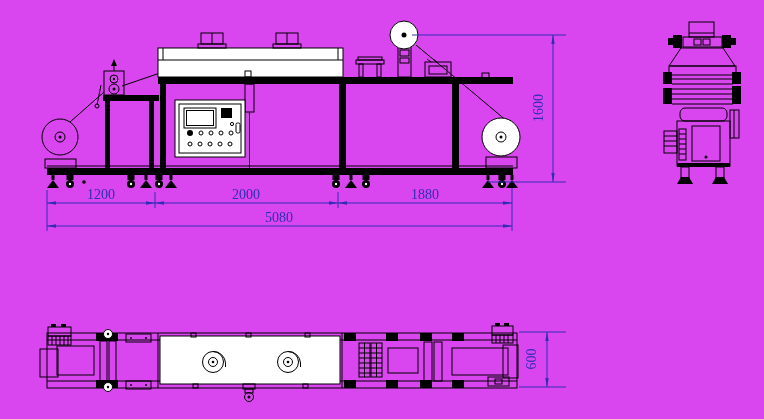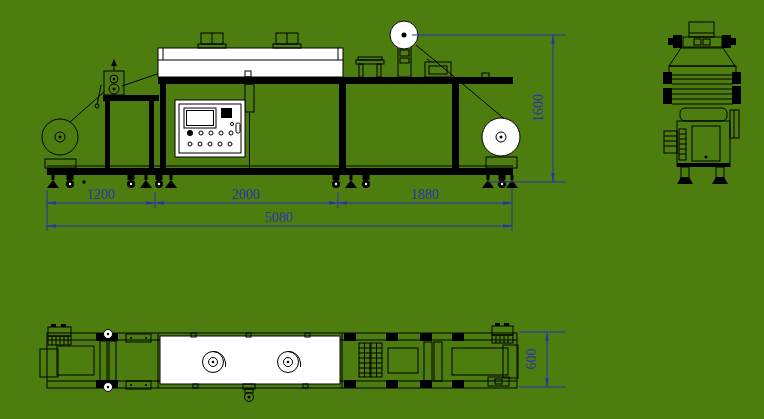--- a/index.html
+++ b/index.html
@@ -1,16 +1,16 @@
 <!DOCTYPE html>
 <html><head>
 <meta charset="utf-8">
 <style>
   html,body{margin:0;padding:0;background:#ffffff;}
-  #canvas{position:relative;width:764px;height:419px;background:#4d7c0f;overflow:hidden;
+  #canvas{position:relative;width:764px;height:419px;background:#d946ef;overflow:hidden;
           font-family:"Liberation Serif", serif;}
   svg{display:block;}
   .k{stroke:#000;fill:none;stroke-width:1;}
   .f{fill:#000;stroke:none;}
   .w{fill:#fff;stroke:#000;stroke-width:1;}
   .dim{stroke:#2e2eb4;fill:none;stroke-width:1;}
   .dimf{fill:#2e2eb4;stroke:none;}
   .dimtext{fill:#2e2eb4;font-family:"Liberation Serif", serif;font-size:14px;}
 </style>
 </head>

